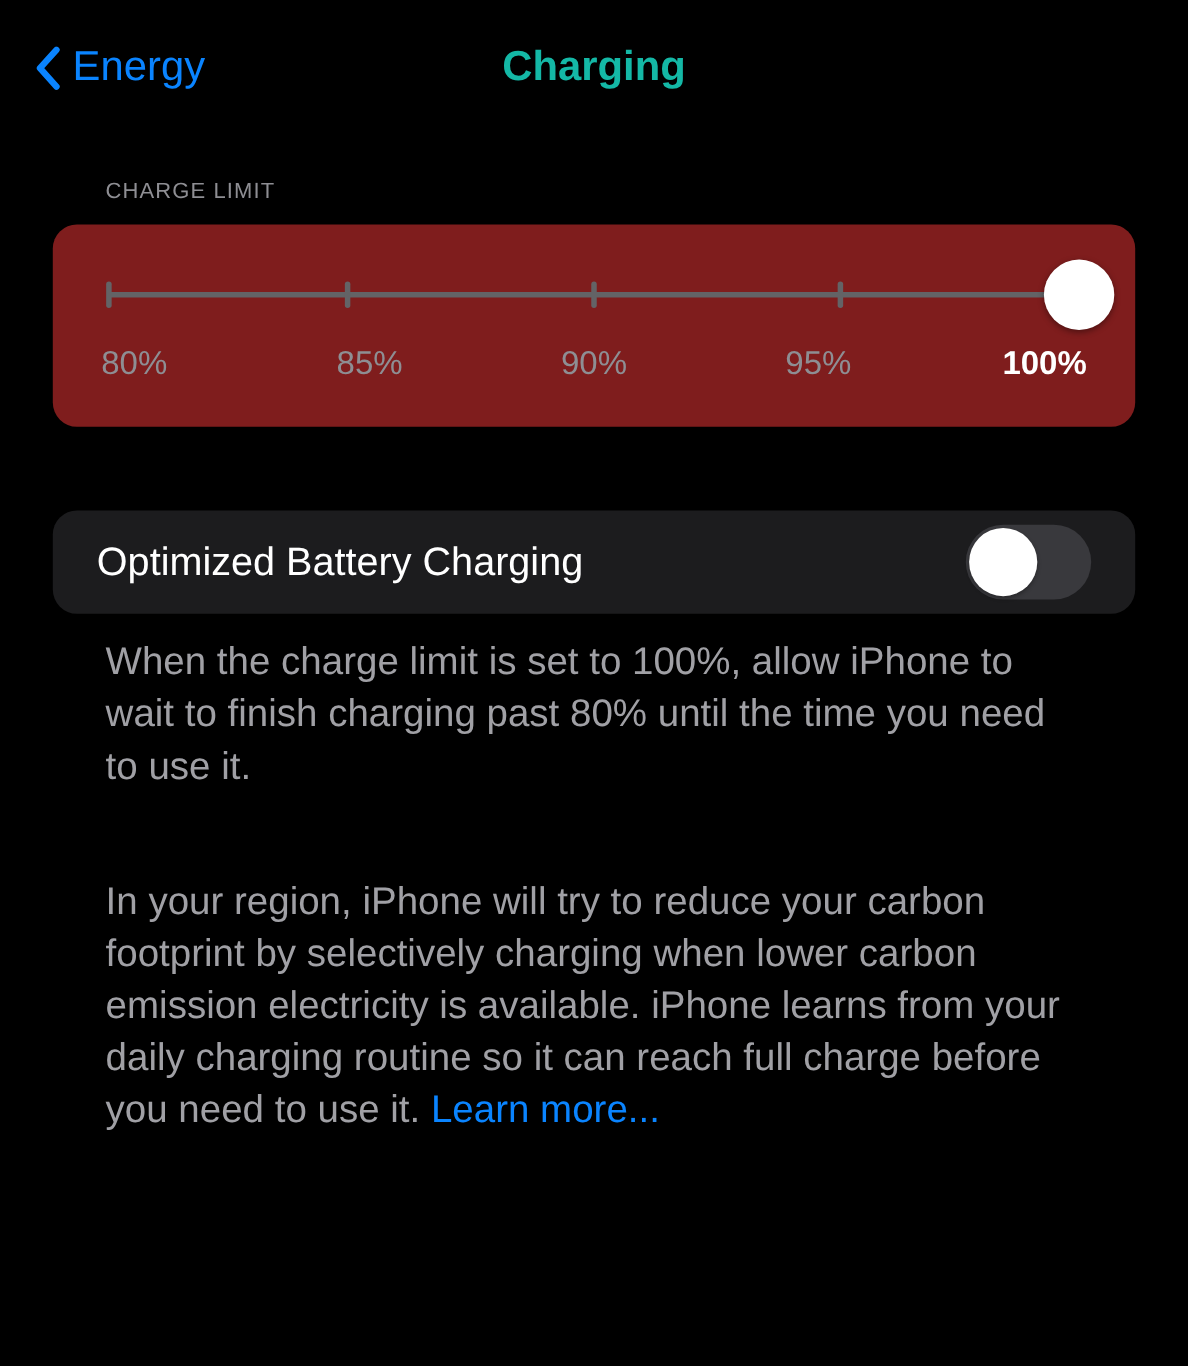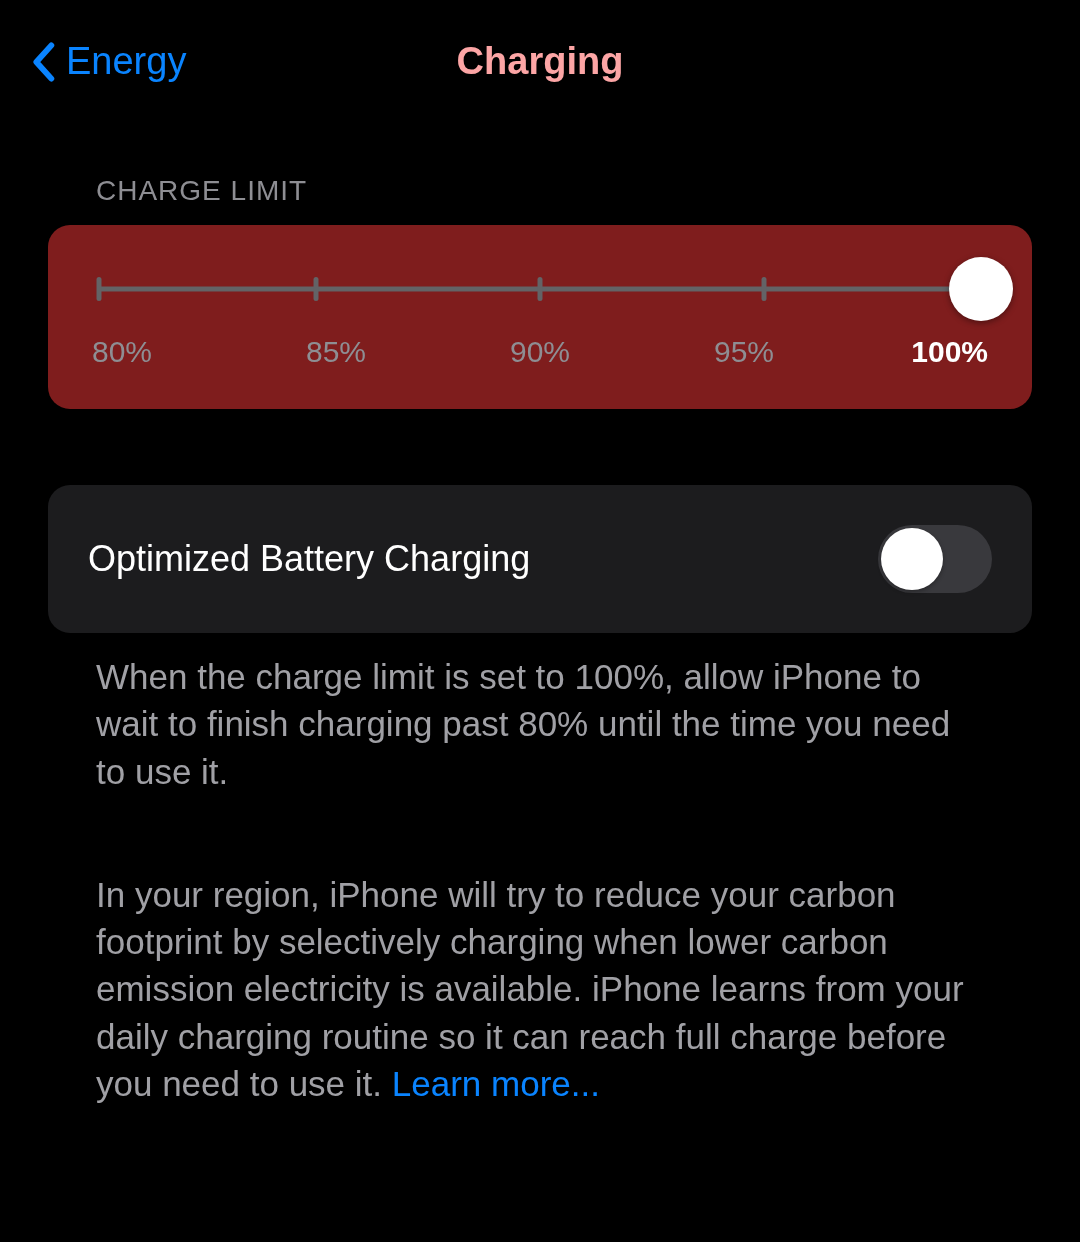--- a/index.html
+++ b/index.html
@@ -32,44 +32,43 @@
       left: 30px;
     }
     .back-chevron {
       width: 26px;
       height: 40px;
       margin-right: 10px;
     }
     .page-title {
       font-size: 38px;
       font-weight: 600;
-      color: #fca5a5;
+      color: #14b8a6;
       margin: 0 auto;
     }
     .content {
       padding: 60px 48px 0 48px;
     }
     .description-text {
       font-size: 30px;
       line-height: 1.35;
       color: #a0a0a5;
       margin-bottom: 60px;
       padding: 0 48px;
     }
     .learn-more-link {
       color: #0a84ff;
       cursor: pointer;
     }
     .section-header {
-      font-size: 28px;
+      font-size: 20px;
       color: #8e8e93;
       letter-spacing: 1px;
       margin-bottom: 18px;
       padding-left: 48px;
-      margin-top: 12px;
     }
     .slider-container {
       background: #7f1d1d;
       border-radius: 22px;
       padding: 44px 44px 40px 44px;
       margin-bottom: 76px;
     }
     .slider-track-wrap {
       position: relative;
       height: 40px;
@@ -118,21 +117,21 @@
     }
     .slider-label:first-child { text-align: left; }
     .slider-label:last-child { text-align: right; }
     .slider-label.active {
       color: #fff;
       font-weight: 600;
     }
     .setting-row {
       background: #1c1c1e;
       border-radius: 22px;
-      padding: 40px 40px;
+      padding: 13px 40px;
       display: flex;
       align-items: center;
       justify-content: space-between;
     }
     .setting-label {
       font-size: 36px;
       color: #fff;
       font-weight: 400;
     }
     .toggle {

